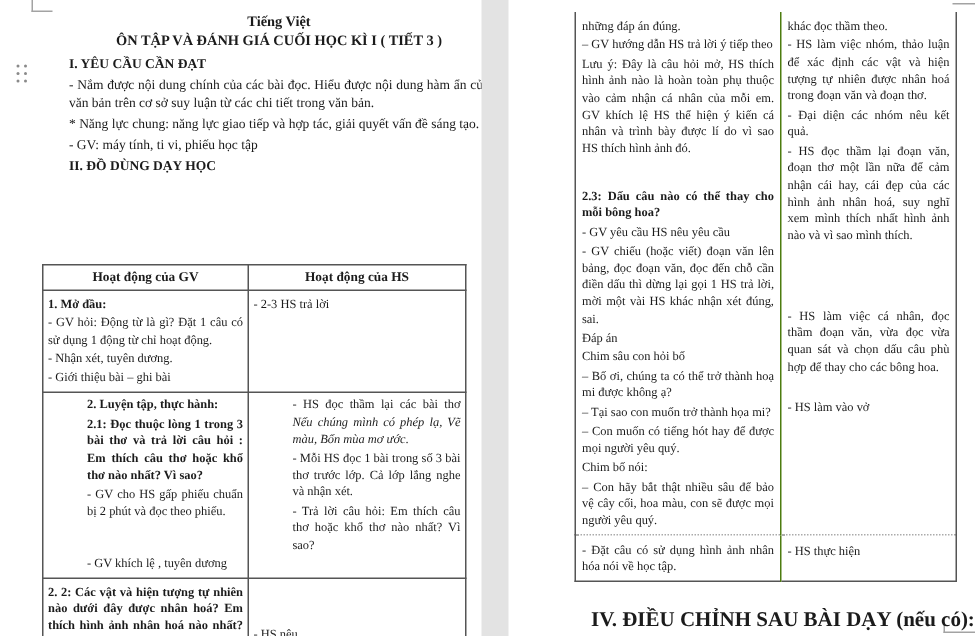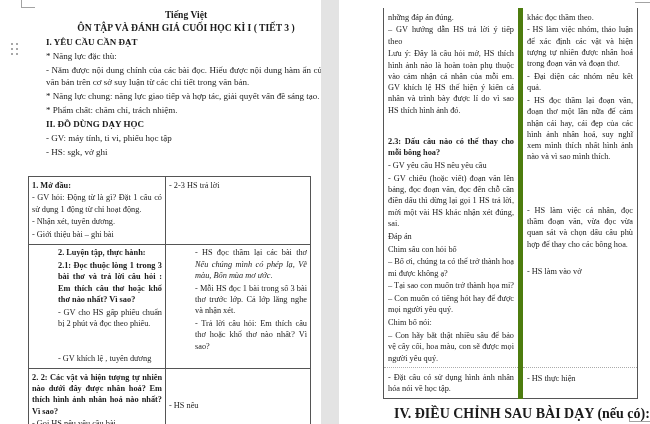--- a/index.html
+++ b/index.html
@@ -31,21 +31,21 @@
   #t1{position:absolute;left:28px;top:176px;width:282px;font-size:8.3px;line-height:1.36;}
   #t1 td{border:1px solid #555;}
   #t1 .thead td{font-size:8.9px;font-weight:700;text-align:center;height:14px;padding:1px;}
   #t1 .r0 td{height:50px;}
   #t1 .r1 td{height:104px;padding-left:29px;}
   #t1 .r2 td{height:46px;}
 
   #t2{position:absolute;left:44px;top:8px;width:254px;font-size:8.3px;line-height:1.36;
       border:1px solid #555;border-top:none;}
   #t2 td{padding:2px 4px;}
-  #t2 td:first-child{border-right:5px solid #4d7c0f;}
+  #t2 td:first-child{border-right:1px solid #4d7c0f;}
   #t2 .r0 td{height:336px;}
   #t2 .r1 td{border-top:1px solid #6d6d6d;height:30px;}
   #t2 .r2 td{border-top:1px dotted #ababab;height:16px;}
 
   .section4{position:absolute;left:55px;top:406px;width:266px;font-weight:700;
             font-size:14px;white-space:nowrap;}
 
   
   .handle{position:absolute;left:9px;top:42px;width:10px;height:14px;
           display:grid;grid-template-columns:1fr 1fr;cursor:move;}
@@ -67,35 +67,36 @@
       <i></i>
       <i></i>
       <i></i>
       <i></i>
   </div>
 
   <div class="header-block">
       <p class="p b c"><span>Tiếng Việt</span></p>
       <p class="p b c"><span>ÔN TẬP VÀ ĐÁNH GIÁ CUỐI HỌC KÌ I ( TIẾT 3 )</span></p>
       <p class="p b"><span>I. YÊU CẦU CẦN ĐẠT</span></p>
-      <p class="p"><span>* Năng lực đặc thù:</span></p>
       <p class="p"><span>- Nắm được nội dung chính của các bài đọc. Hiểu được nội dung hàm ẩn của văn bản trên cơ sở suy luận từ các chi tiết trong văn bản.</span></p>
       <p class="p"><span>* Năng lực chung: năng lực giao tiếp và hợp tác, giải quyết vấn đề sáng tạo.</span></p>
-      <p class="p"><span>* Phẩm chất: chăm chỉ, trách nhiệm.</span></p>
+      <p class="p"><span>- GV: máy tính, ti vi, phiếu học tập</span></p>
       <p class="p b"><span>II. ĐỒ DÙNG DẠY HỌC</span></p>
-      <p class="p"><span>- GV: máy tính, ti vi, phiếu học tập</span></p>
-      <p class="p"><span>- HS: sgk, vở ghi</span></p>
     </div>
 
   <table id="t1">
     <colgroup>
         <col style="width:137px">
         <col style="width:145px">
       </colgroup>
     <tbody>
+        <tr class="thead">
+      <td>Hoạt động của GV</td>
+      <td>Hoạt động của HS</td>
+    </tr>
     <tr class="r0">
       <td>
             <p class="p b"><span>1. Mở đầu:</span></p>
             <p class="p"><span>- GV hỏi: Động từ là gì? Đặt 1 câu có sử dụng 1 động từ chỉ hoạt động.</span></p>
             <p class="p"><span>- Nhận xét, tuyên dương.</span></p>
             <p class="p"><span>- Giới thiệu bài – ghi bài</span></p>
           </td>
       <td>
             <p class="p"><span>- 2-3 HS trả lời</span></p>
           </td>

